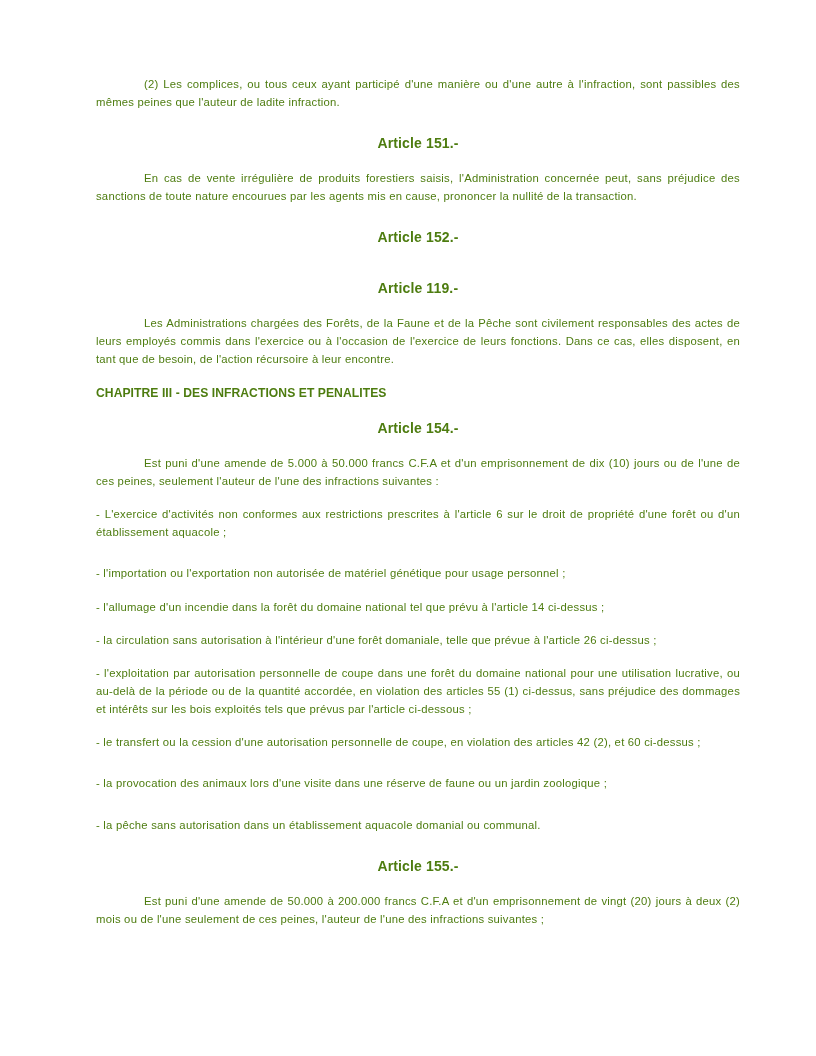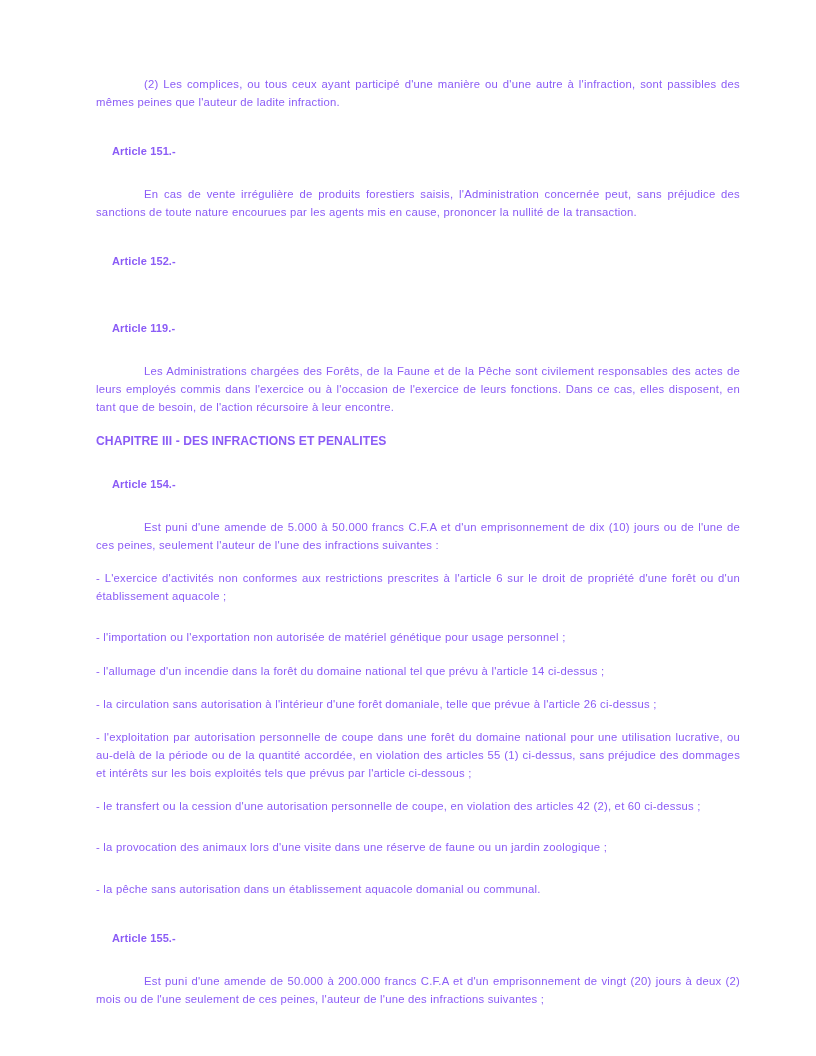--- a/index.html
+++ b/index.html
@@ -9,21 +9,21 @@
     background: #ffffff;
   }
   .page {
     position: relative;
     width: 772px;
     height: 1056px;
     background: #ffffff;
     box-sizing: border-box;
     overflow: hidden;
     font-family: "Liberation Sans", "DejaVu Sans", sans-serif;
-    color: #8b5cf6;
+    color: #4d7c0f;
   }
   .content {
     position: absolute;
     left: 96px;
     top: 76px;
     width: 644px;
   }
   
   .para {
     font-size: 11.3px;
@@ -39,25 +39,26 @@
   .para.item {
     text-indent: 0;
     margin-bottom: 7.5px;
   }
   
   .gap-sm { height: 8px; }
   .gap-md { height: 11px; }
 
   
   .article-head {
-    font-size: 11px;
+    font-size: 14px;
     line-height: 16px;
     font-weight: bold;
-    margin: 16px;
+    margin: 8px;
     letter-spacing: 0.01em;
+    text-align: center;
   }
   
   .chapter-head {
     font-size: 13.2px;
     line-height: 17px;
     font-weight: bold;
     margin: 0;
     font-family: "Liberation Sans Narrow", "Liberation Sans", "DejaVu Sans Condensed", sans-serif;
     transform: scaleX(0.92);
     transform-origin: left center;

